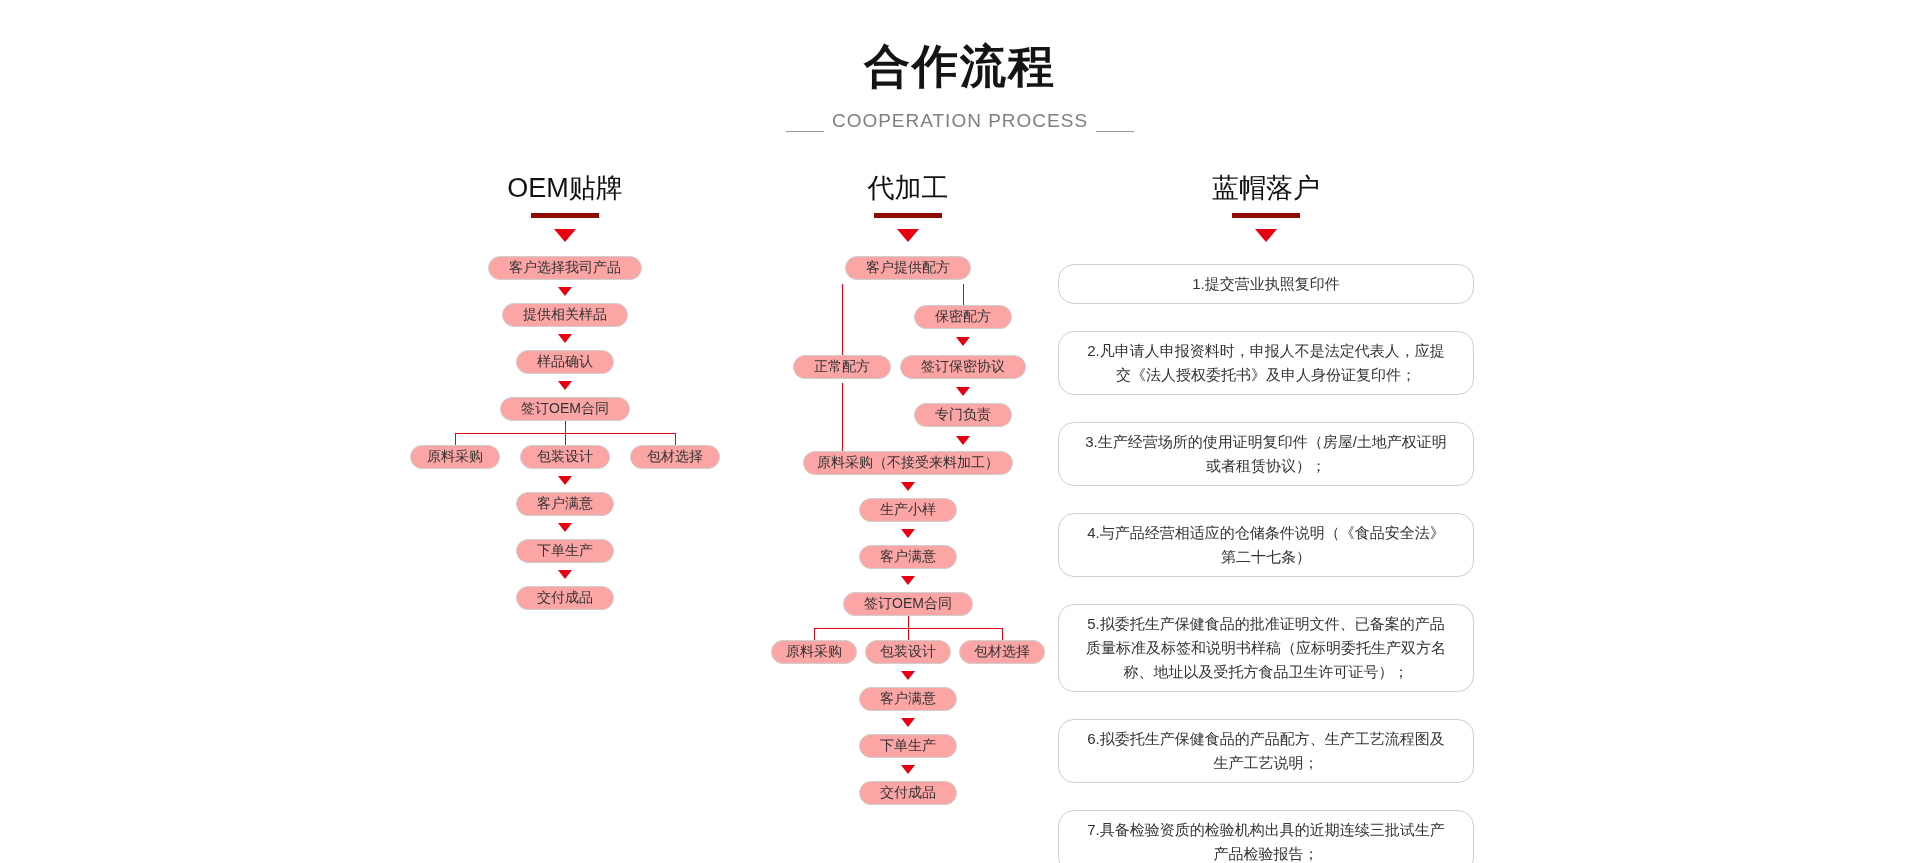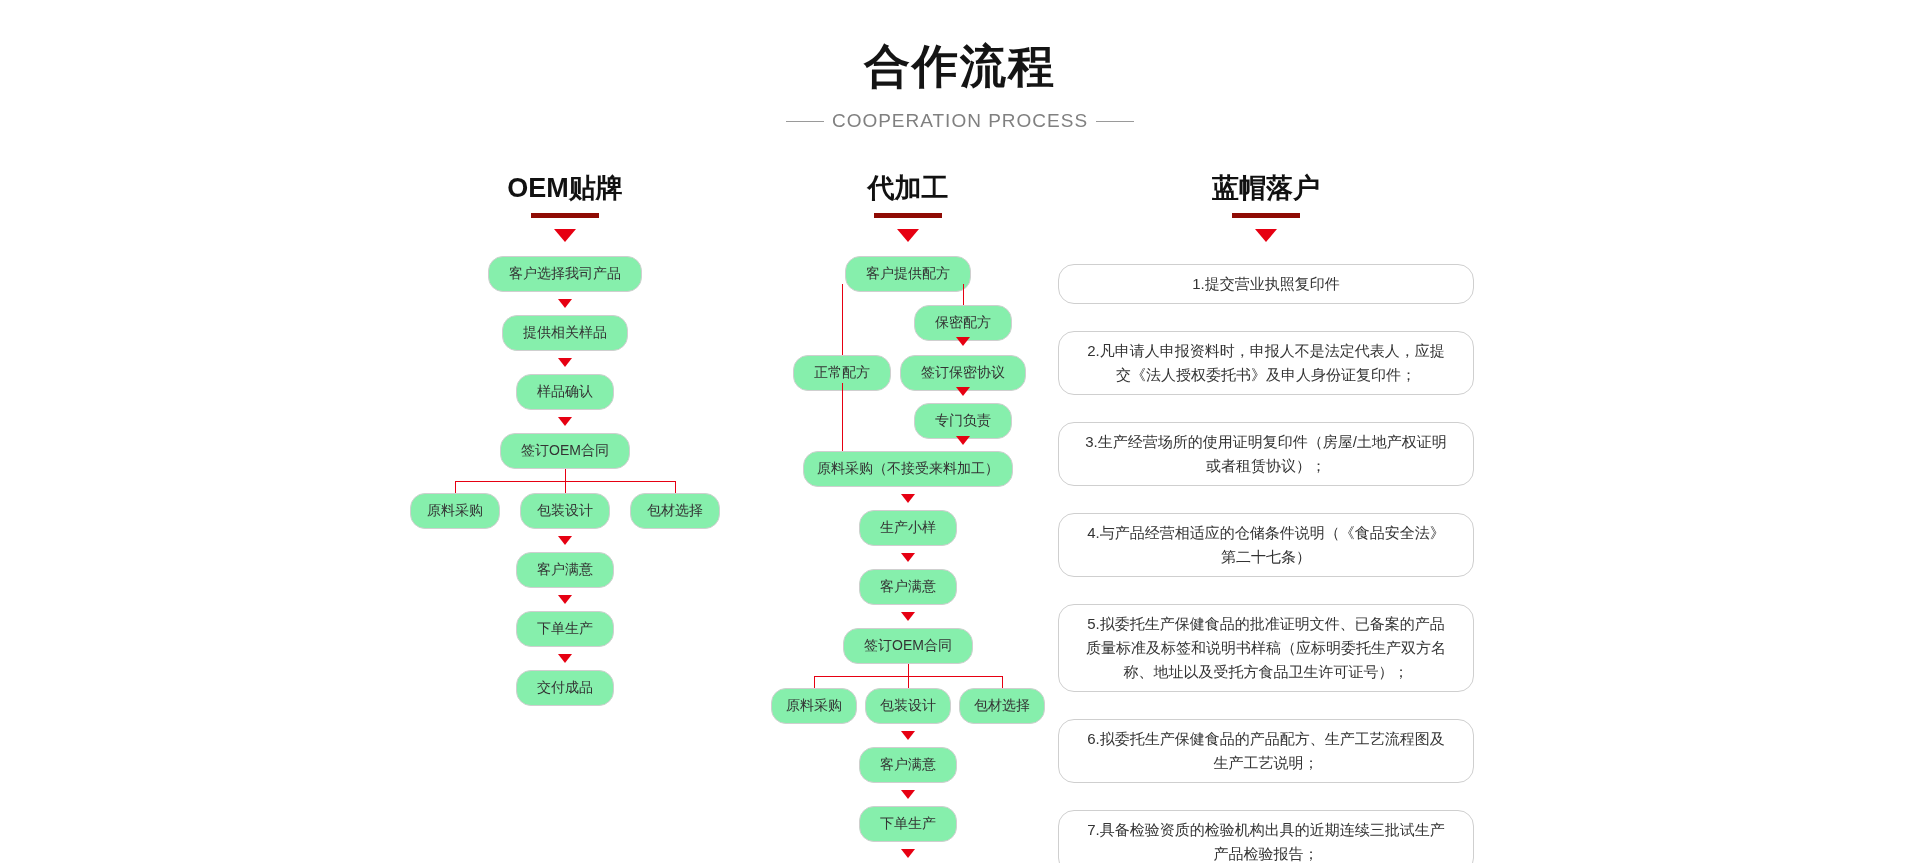--- a/index.html
+++ b/index.html
@@ -3,32 +3,32 @@
 <meta charset="utf-8">
 <style>
   *{box-sizing:border-box;margin:0;padding:0}
   :root{--accent:#e60012;--header-bar:#8f0b04;--box-border:#cfcfcf;--text:#333333;--subtitle:#808080}
   html,body{background:#fff}
   body{font-family:"Liberation Sans","DejaVu Sans",sans-serif;color:var(--text)}
   .canvas{position:relative;width:1920px;height:863px;margin:12px auto;background:#fff;overflow:hidden}
 
   .page-head{padding-top:24px;text-align:center}
   .page-title{font-size:46px;font-weight:700;color:#141414;letter-spacing:2px}
-  .subtitle{margin-top:12px;display:flex;align-items:center;justify-content:center;gap:8px;font-size:19px;color:var(--subtitle);letter-spacing:1px}
+  .subtitle{margin-top:12px;display:flex;align-items:flex-end;justify-content:center;gap:8px;font-size:19px;color:var(--subtitle);letter-spacing:1px}
   .dash{width:38px;height:1px;background:#9a9a9a}
 
   .col{position:absolute;top:158px;display:flex;flex-direction:column;align-items:center}
   .col-head{display:flex;flex-direction:column;align-items:center;margin-bottom:14px}
-  .col-title{font-size:27px;font-weight:700;color:#111}
+  .col-title{font-size:27px;font-weight:400;color:#111}
   .hbar{width:68px;height:5px;background:var(--header-bar);margin-top:7px}
 
   .tri{width:0;height:0;border-left:7px solid transparent;border-right:7px solid transparent;border-top:9px solid var(--accent);margin:7px 0}
   .tri-big{border-left-width:11px;border-right-width:11px;border-top-width:13px;margin:11px 0 0}
 
-  .node{height:36px;display:flex;align-items:center;justify-content:center;padding:0 20px;background:#86efac;border:1px solid var(--box-border);border-radius:15px;font-size:14px;color:var(--text);white-space:nowrap}
+  .node{height:24px;display:flex;align-items:center;justify-content:center;padding:0 20px;background:#fca5a5;border:1px solid var(--box-border);border-radius:15px;font-size:14px;color:var(--text);white-space:nowrap}
   .node-wide{padding:4px 13px}
 
   .split{position:relative;width:100%;height:24px}
   .split::before{content:"";position:absolute;left:50%;top:0;width:1px;height:12px;background:var(--accent)}
   .split::after{content:"";position:absolute;left:50%;top:12px;width:var(--span);height:1px;background:var(--accent);transform:translateX(-50%)}
   .stub{position:absolute;top:12px;width:1px;height:12px;background:var(--accent)}
   .branch-row{display:flex}
   .bnode{padding:0;width:var(--bw)}
 
   .dai-block{position:relative;width:100%;height:195px}

